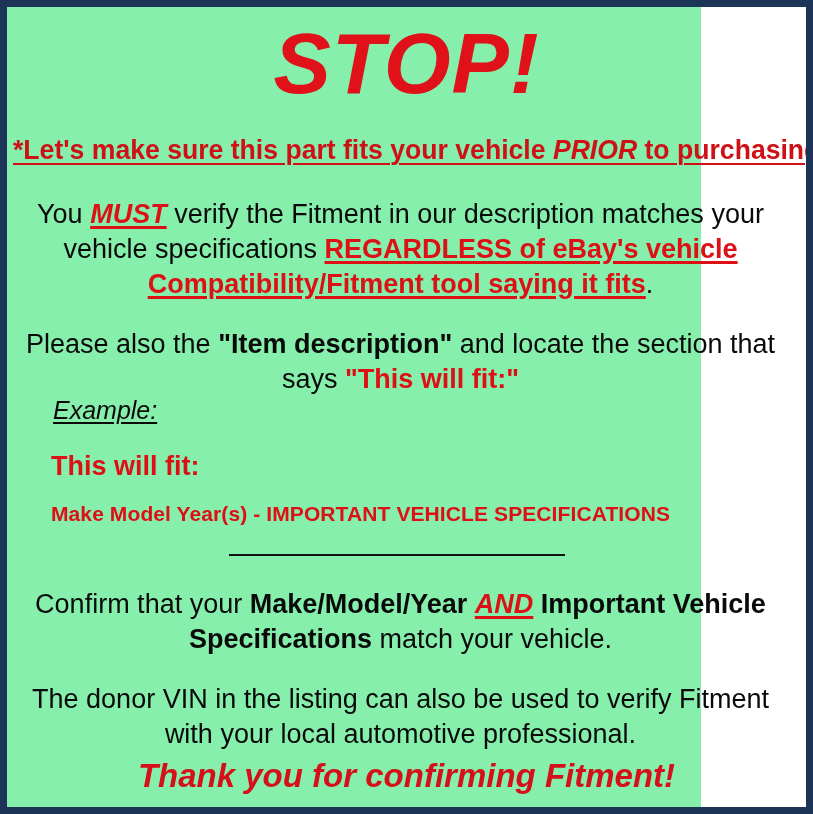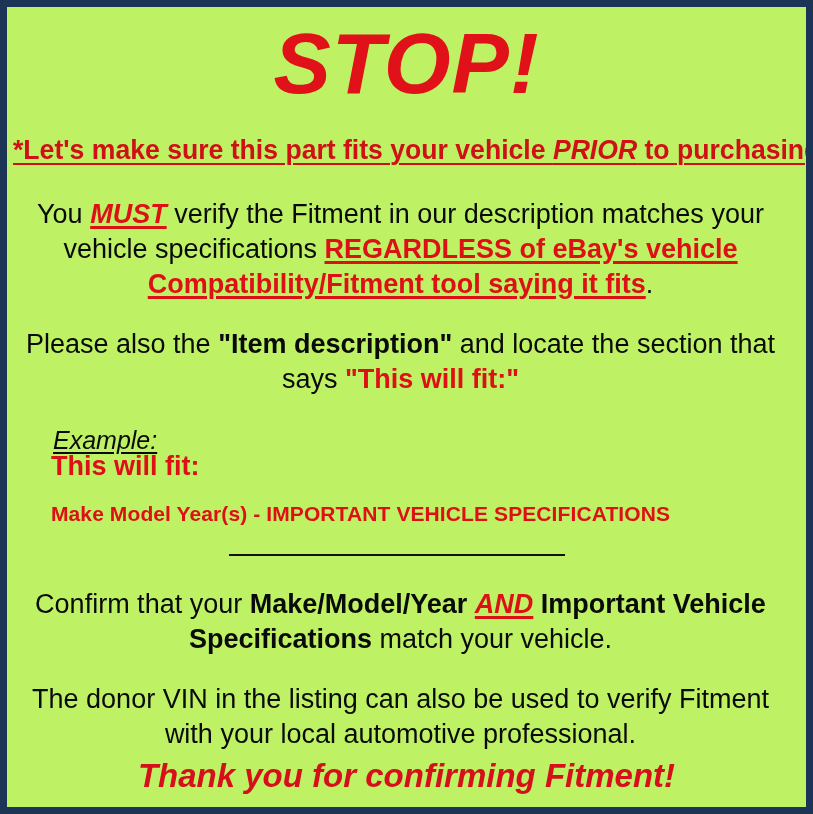--- a/index.html
+++ b/index.html
@@ -18,23 +18,23 @@
     box-sizing: border-box;
     background: #ffffff;
     border: 7px solid #1c3557;
     overflow: hidden;
   }
 
   .inner {
     position: absolute;
     left: 0;
     top: 0;
-    width: 799px;
+    width: 694px;
     height: 800px;
-    background: #bef264;
+    background: #86efac;
     text-align: center;
     color: #000000;
   }
   .i        { font-style: italic; }
 
   
   .stop-title {
     position: absolute;
     left: 0;
     top: 8px;
@@ -104,21 +104,21 @@
   }
   .para .em-red-plain {
     color: #dd1016;
     font-weight: bold;
   }
 
   
   .example-label {
     position: absolute;
     left: 46px;
-    top: 418px;
+    top: 388px;
     font-size: 25px;
     line-height: 30px;
     font-style: italic;
     color: #0a0a0a;
     text-decoration: underline;
     text-underline-offset: 3px;
     text-align: center;
   }
   .example-fit {
     position: absolute;

